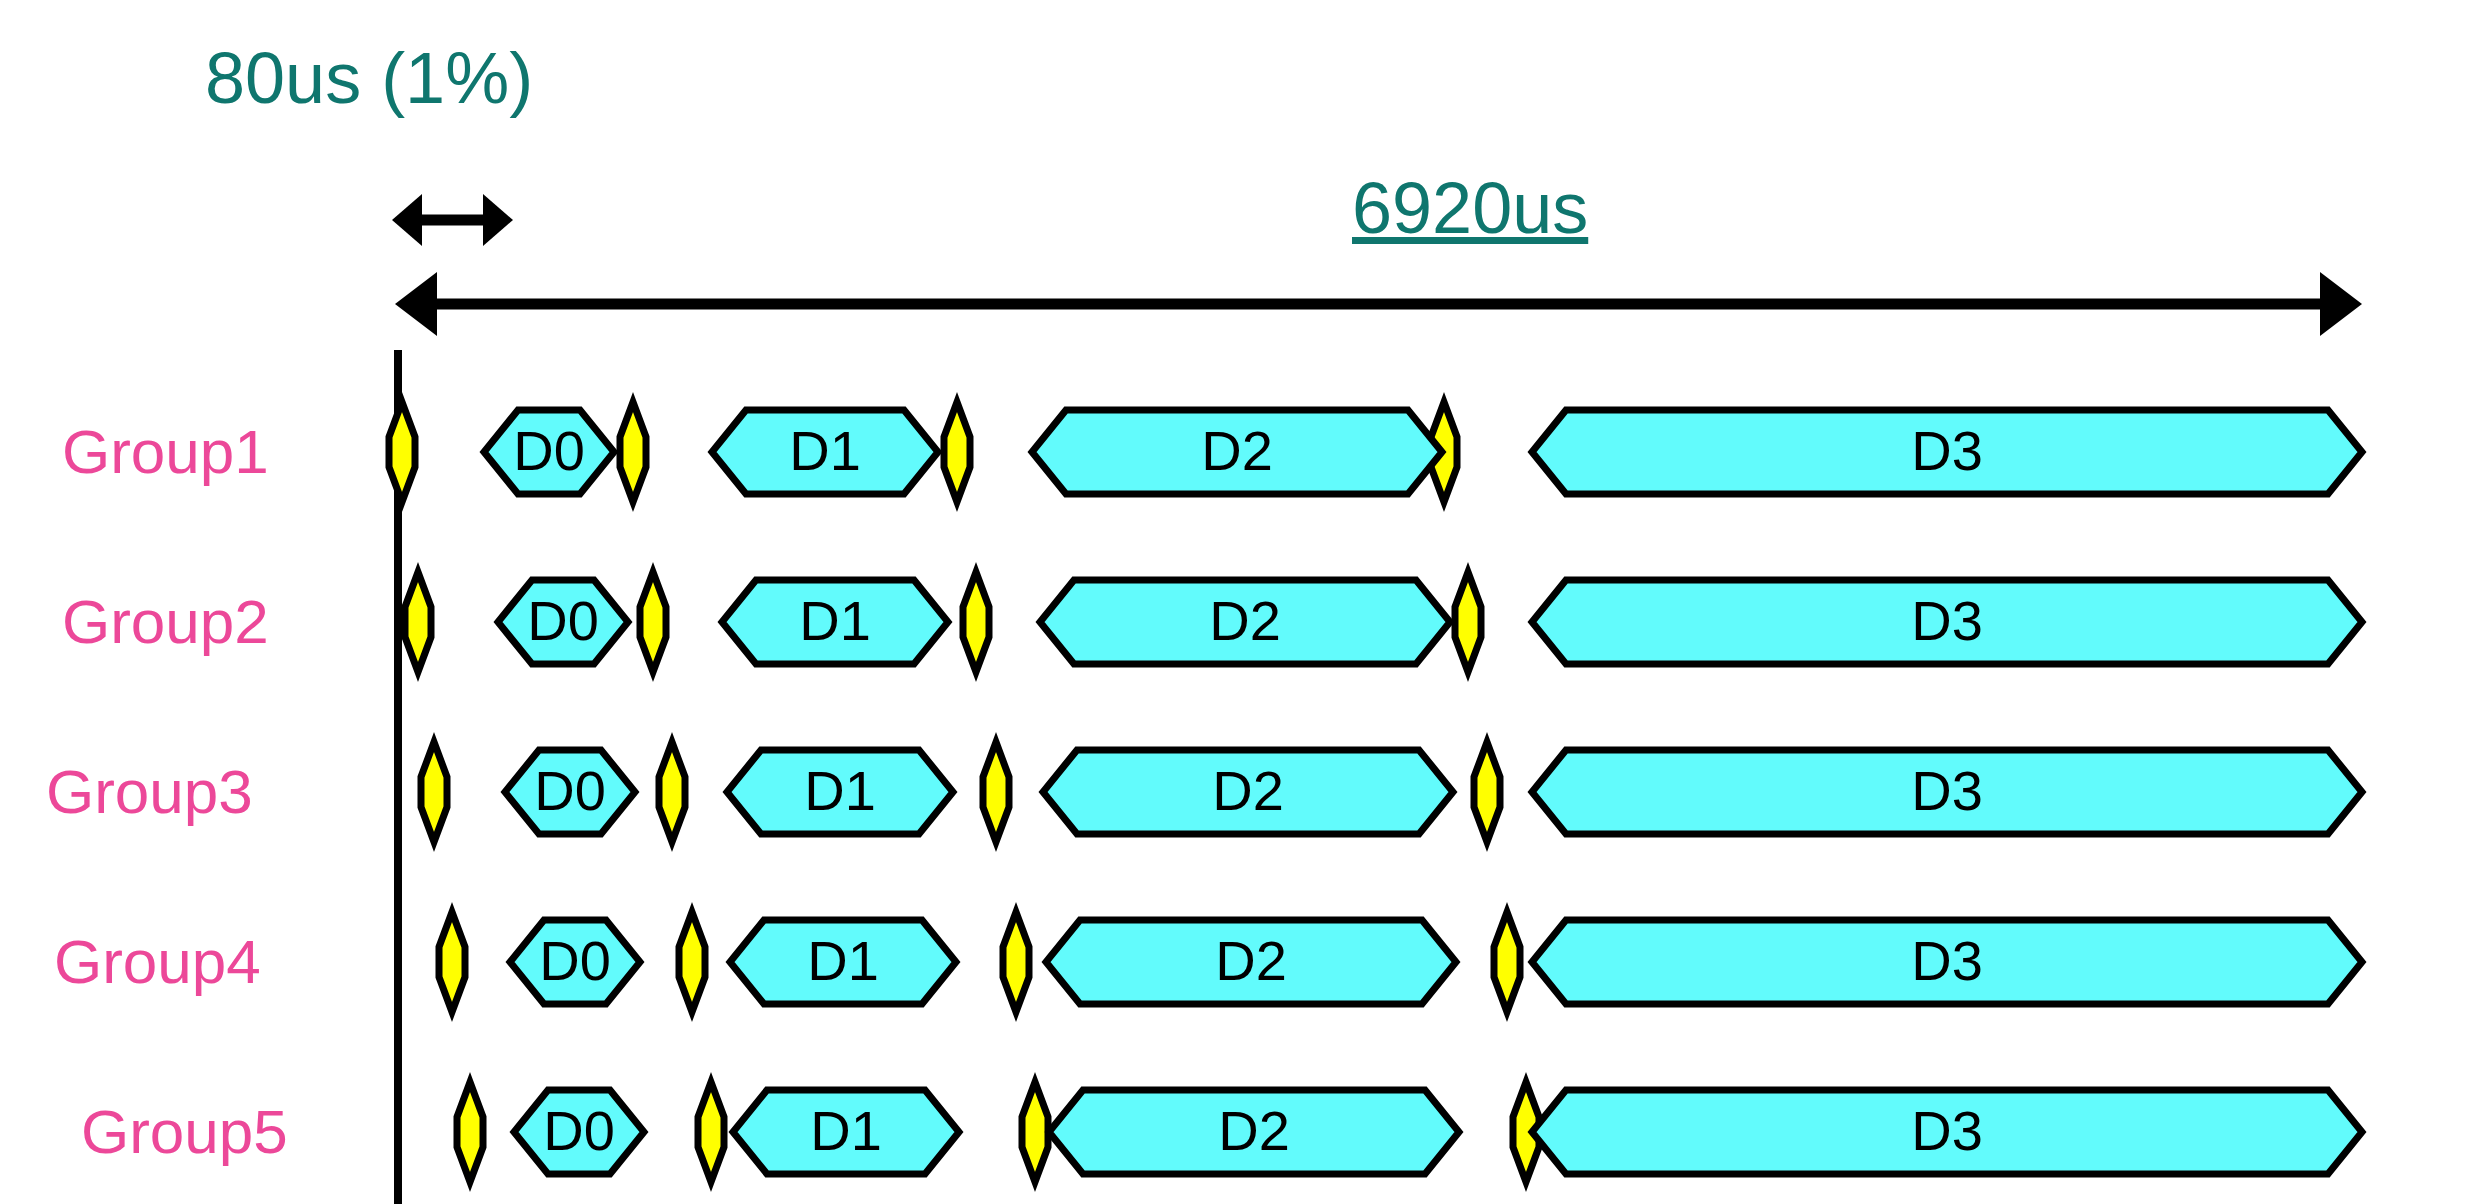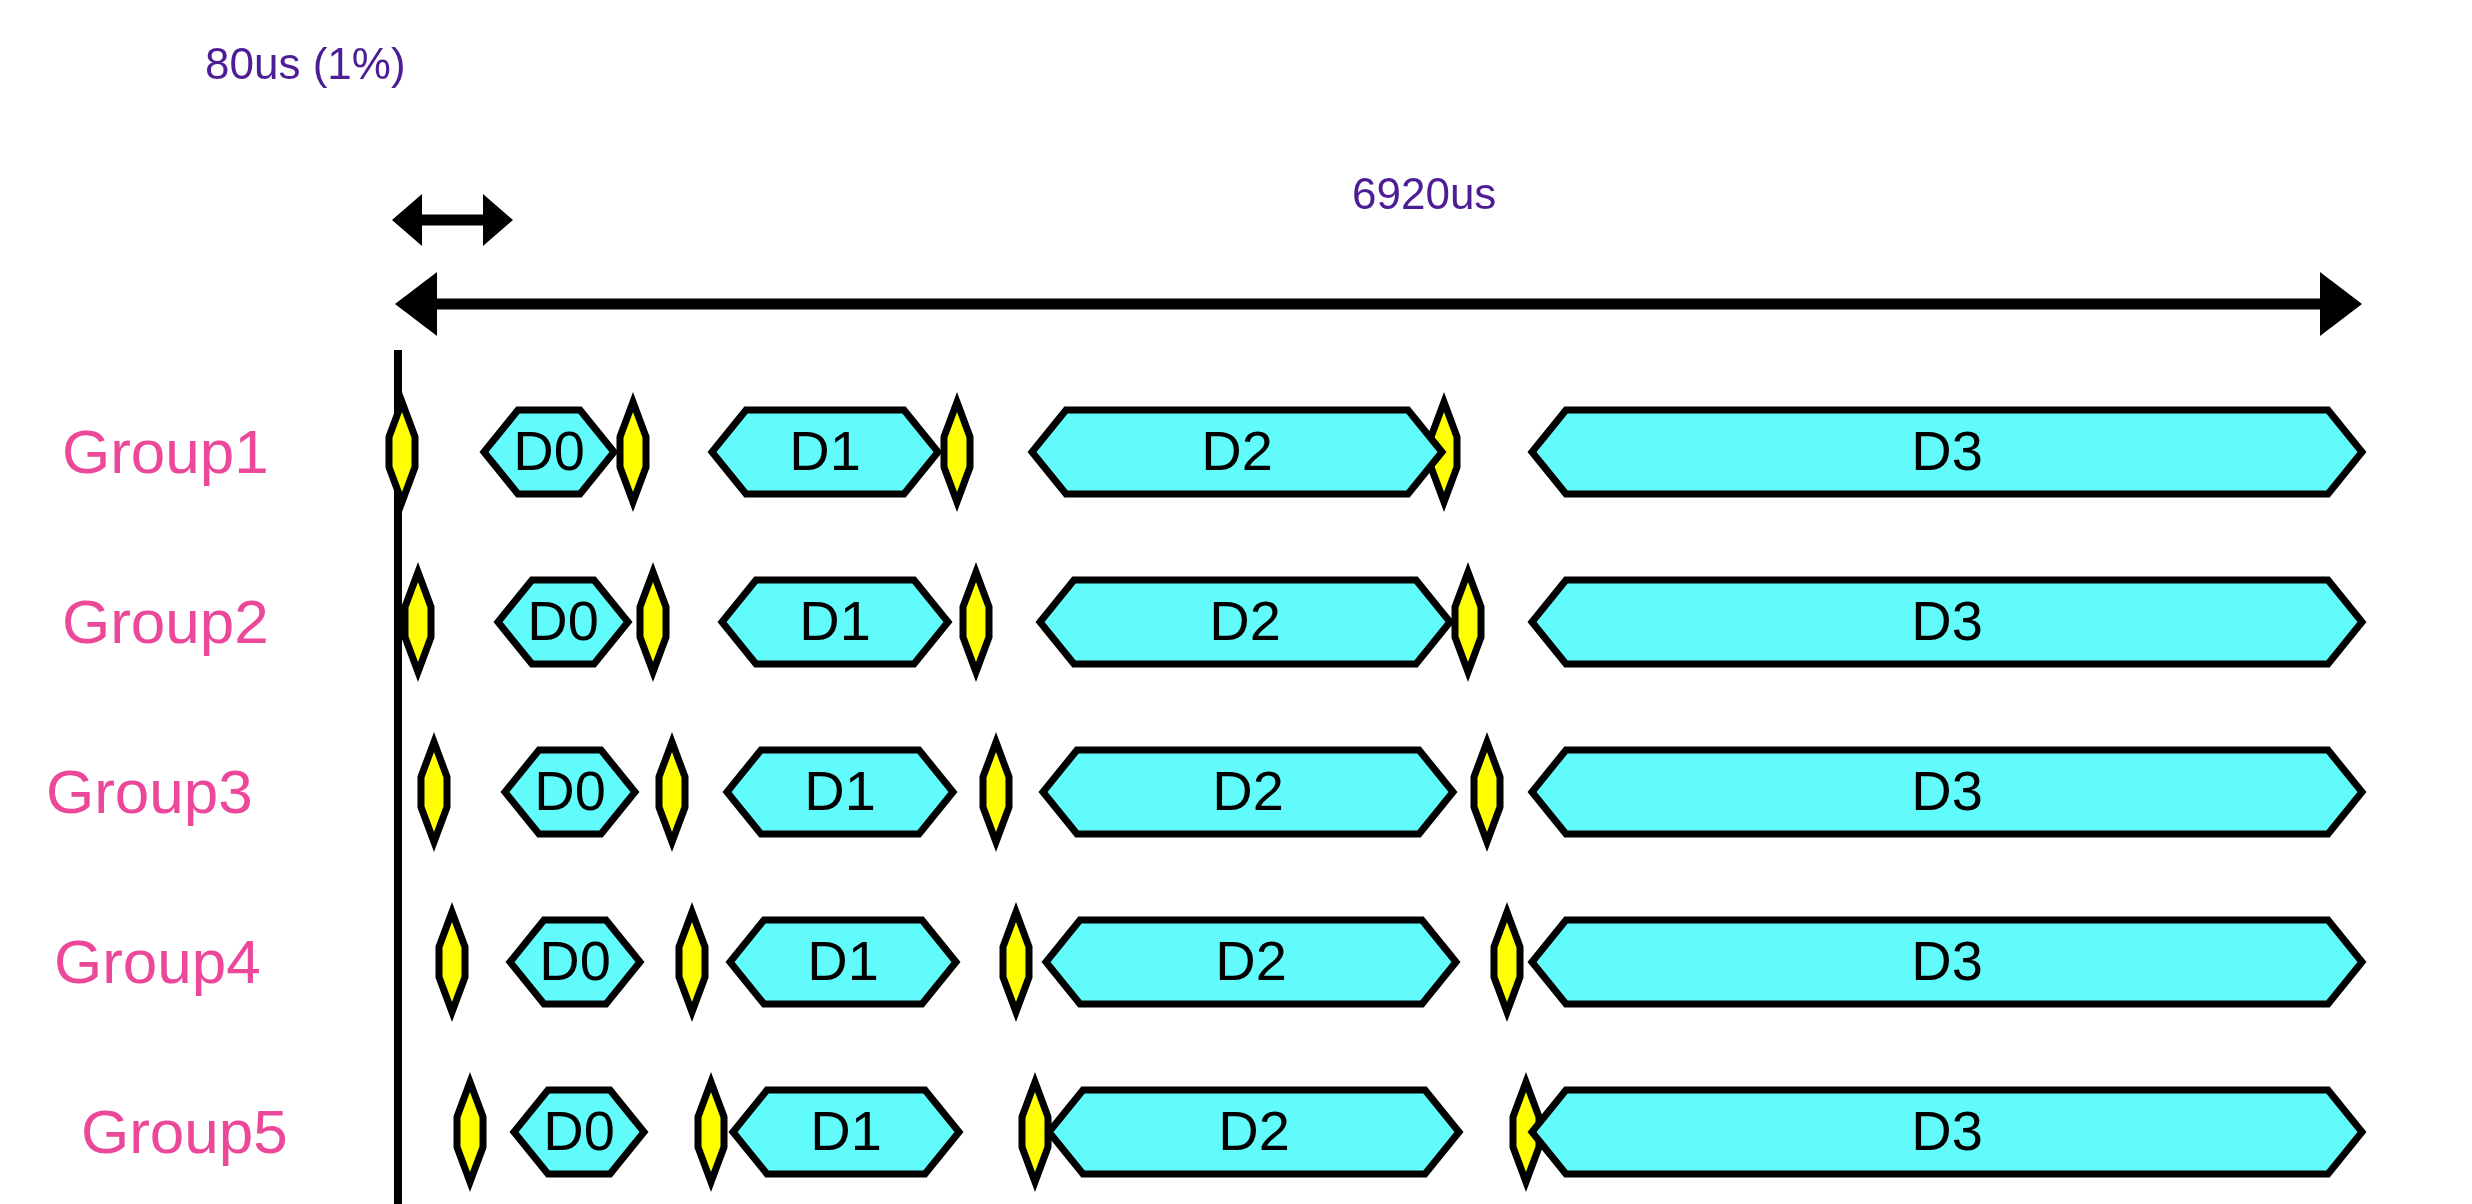--- a/index.html
+++ b/index.html
@@ -8,24 +8,24 @@
     font-family:"Liberation Sans", sans-serif;
     color:#000000;
     overflow:hidden;
     position:relative;
   }
   #stage{position:absolute;left:0;top:0;width:2472px;height:1204px;}
   #svgroot{position:absolute;left:0;top:0;width:2472px;height:1204px;display:block;}
 
   .lbl-top{
     position:absolute;
-    font-size:44px;
+    font-size:72px;
     line-height:1;
     white-space:nowrap;
-    color:#4c1d95;
+    color:#0f766e;
   }
   .grouplabel{
     position:absolute;
     font-size:62px;
     line-height:1;
     white-space:nowrap;
     color:#ec4899;
     transform:translateY(-50%);
   }
   .blocktext{
@@ -41,21 +41,21 @@
   .arrowline{stroke:#000000;stroke-width:11;}
   .arrowhead{fill:#000000;}
 </style>
 </head>
 <body>
 
 <div id="stage">
 
   <div class="lbl-top" id="small-span-label" style="left: 205px; top: 42px;">80us (1%)</div>
 
-  <div class="lbl-top" id="large-span-label" style="left: 1352px; top: 172px;">6920us</div>
+  <div class="lbl-top" id="large-span-label" style="left: 1352px; top: 172px; text-decoration: underline;">6920us</div>
 
   <svg id="svgroot" viewBox="0 0 2472 1204" xmlns="http://www.w3.org/2000/svg">
 
     <g id="axis-group">
         <line x1="398" y1="350" x2="398" y2="1204" class="axisline"></line>
         <line x1="418" y1="220" x2="487" y2="220" class="arrowline"></line>
         <polygon points="392,220 422,194 422,246" class="arrowhead"></polygon>
         <polygon points="513,220 483,194 483,246" class="arrowhead"></polygon>
         <line x1="431" y1="304" x2="2326" y2="304" class="arrowline"></line>
         <polygon points="395,304 437,272 437,336" class="arrowhead"></polygon>

